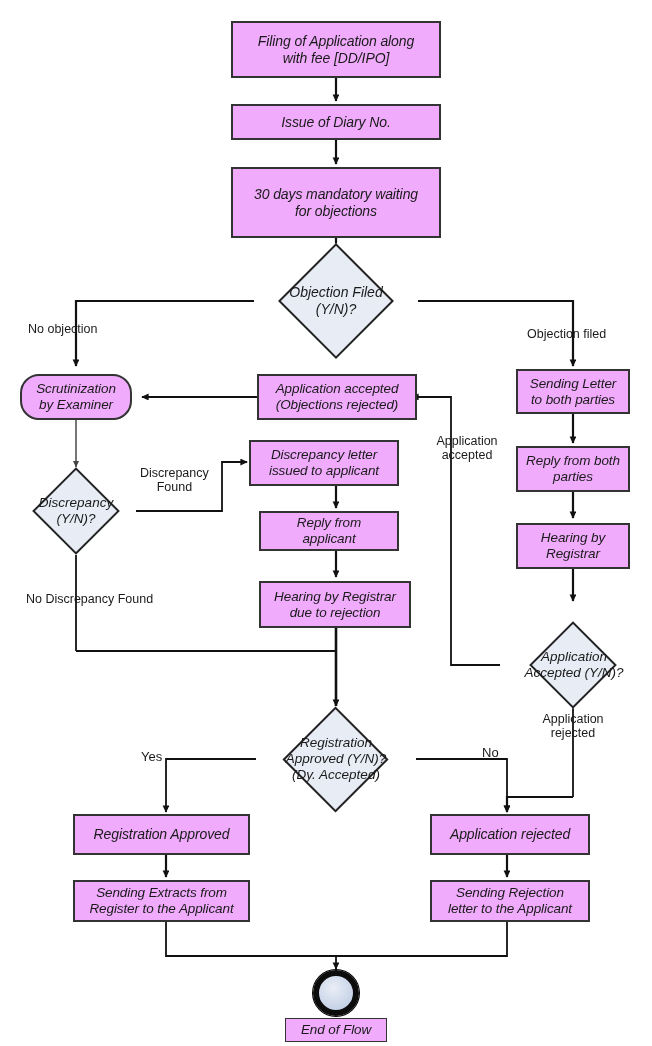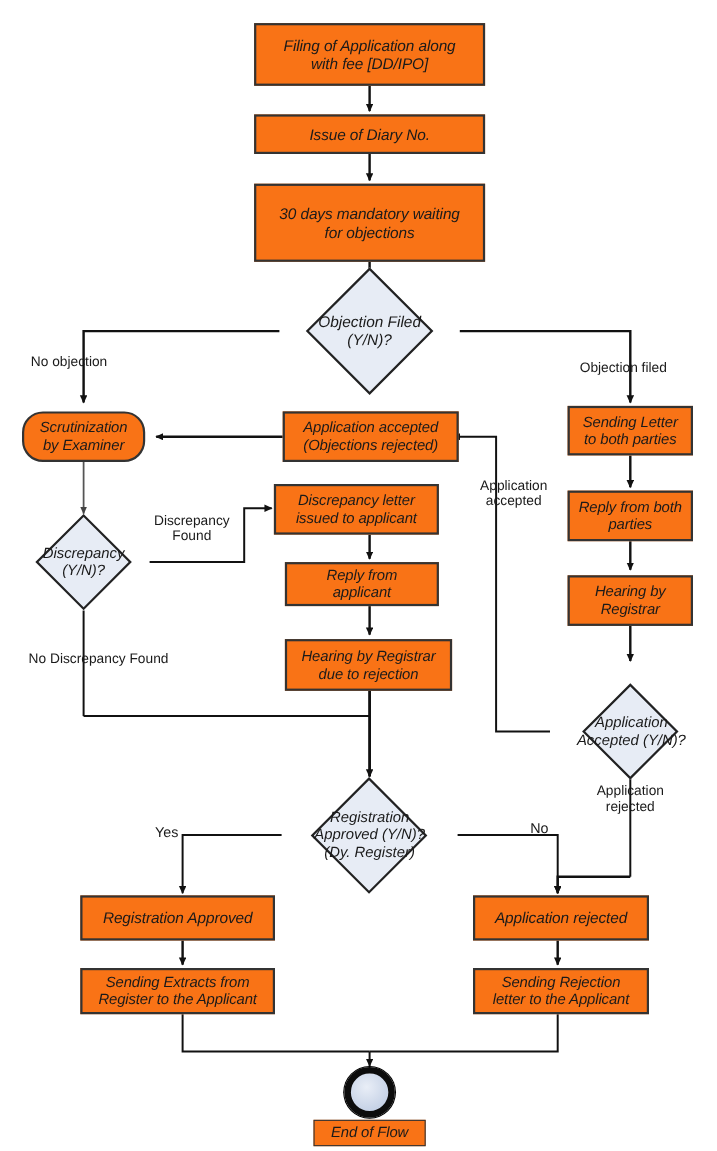--- a/index.html
+++ b/index.html
@@ -1,21 +1,21 @@
 <!DOCTYPE html>
 <html><head>
 <meta charset="utf-8">
 <style>
   html,body{margin:0;padding:0;background:#ffffff;}
   body{width:652px;height:1046px;font-family:"Liberation Sans",sans-serif;}
   #stage{position:relative;width:652px;height:1046px;overflow:hidden;background:#fff;}
   svg#wires{position:absolute;left:0;top:0;width:652px;height:1046px;}
 
   .node{position:absolute;box-sizing:border-box;display:flex;align-items:center;
-        justify-content:center;text-align:center;background:#f97316;
+        justify-content:center;text-align:center;background:#f0abfc;
         border:2px solid #333;font-style:italic;color:#1a1a1a;
         line-height:1.18;letter-spacing:-0.1px;}
   .node span{display:block;padding:0 3px;}
 
   .dia{position:absolute;display:flex;align-items:center;justify-content:center;}
   .dia .dshape{position:absolute;left:0;top:0;width:100%;height:100%;
         background:#e7ecf5;border:2px solid #222;
         transform:rotate(45deg);box-sizing:border-box;}
   .dia .dtext{position:relative;z-index:3;text-align:center;font-style:italic;
         color:#1a1a1a;line-height:1.2;white-space:nowrap;}
@@ -188,21 +188,21 @@
       <div>Application</div>
       <div>Accepted (Y/N)?</div>
     </div>
   </div>
 
   <div class="dia" style="left:256px;top:706px;width:160px;height:106px;">
     <div class="dshape" style="width:75px;height:75px;left:42px;top:16px;"></div>
     <div class="dtext" style="font-size:13.5px;width:100%;">
       <div>Registration</div>
       <div>Approved (Y/N)?</div>
-      <div>(Dy. Register)</div>
+      <div>(Dy. Accepted)</div>
     </div>
   </div>
 
   <div class="node" style="left:73px;top:814px;width:177px;height:41px;font-size:14px;">
     <span>Registration Approved</span>
   </div>
 
   <div class="node" style="left:430px;top:814px;width:160px;height:41px;font-size:14px;">
     <span>Application rejected</span>
   </div>

